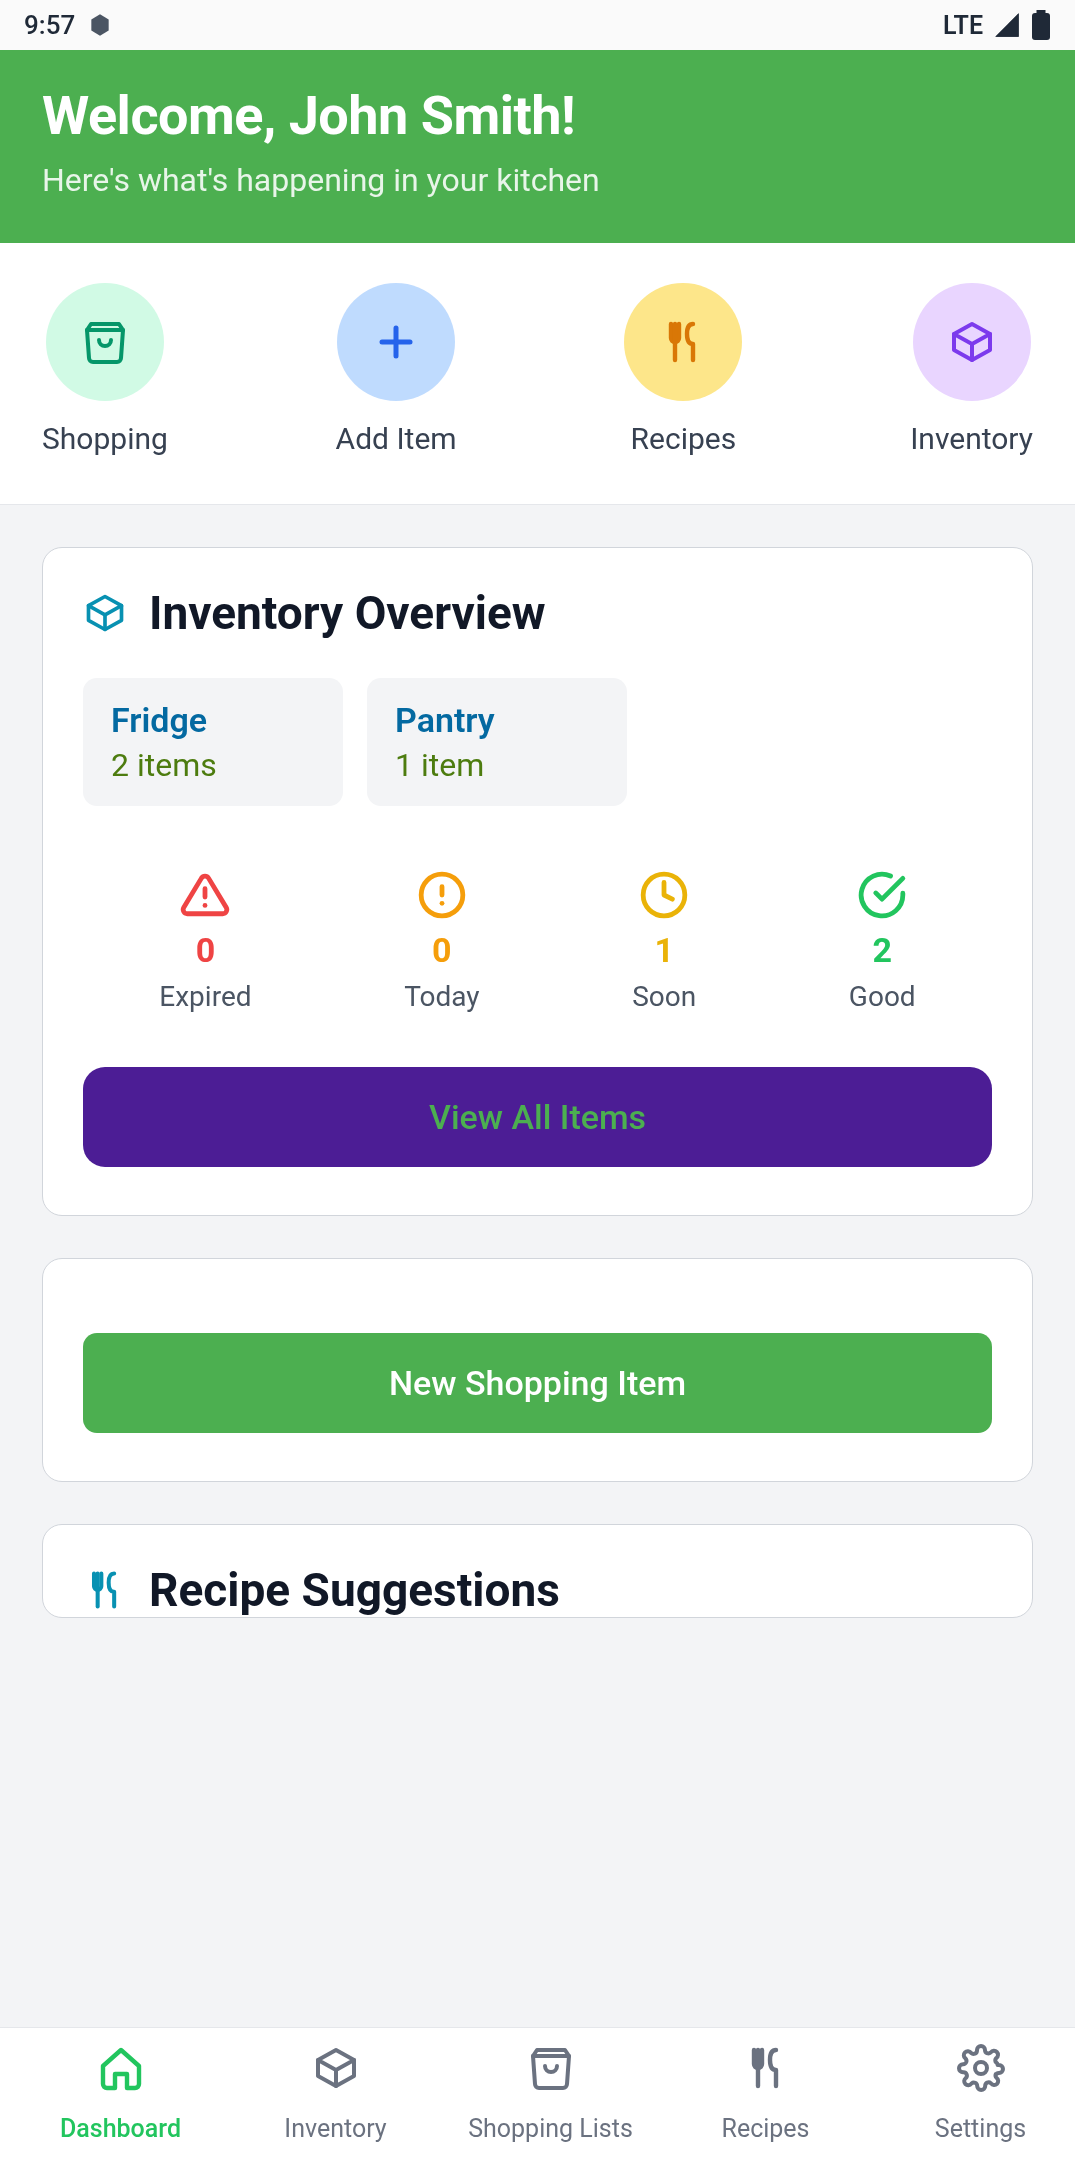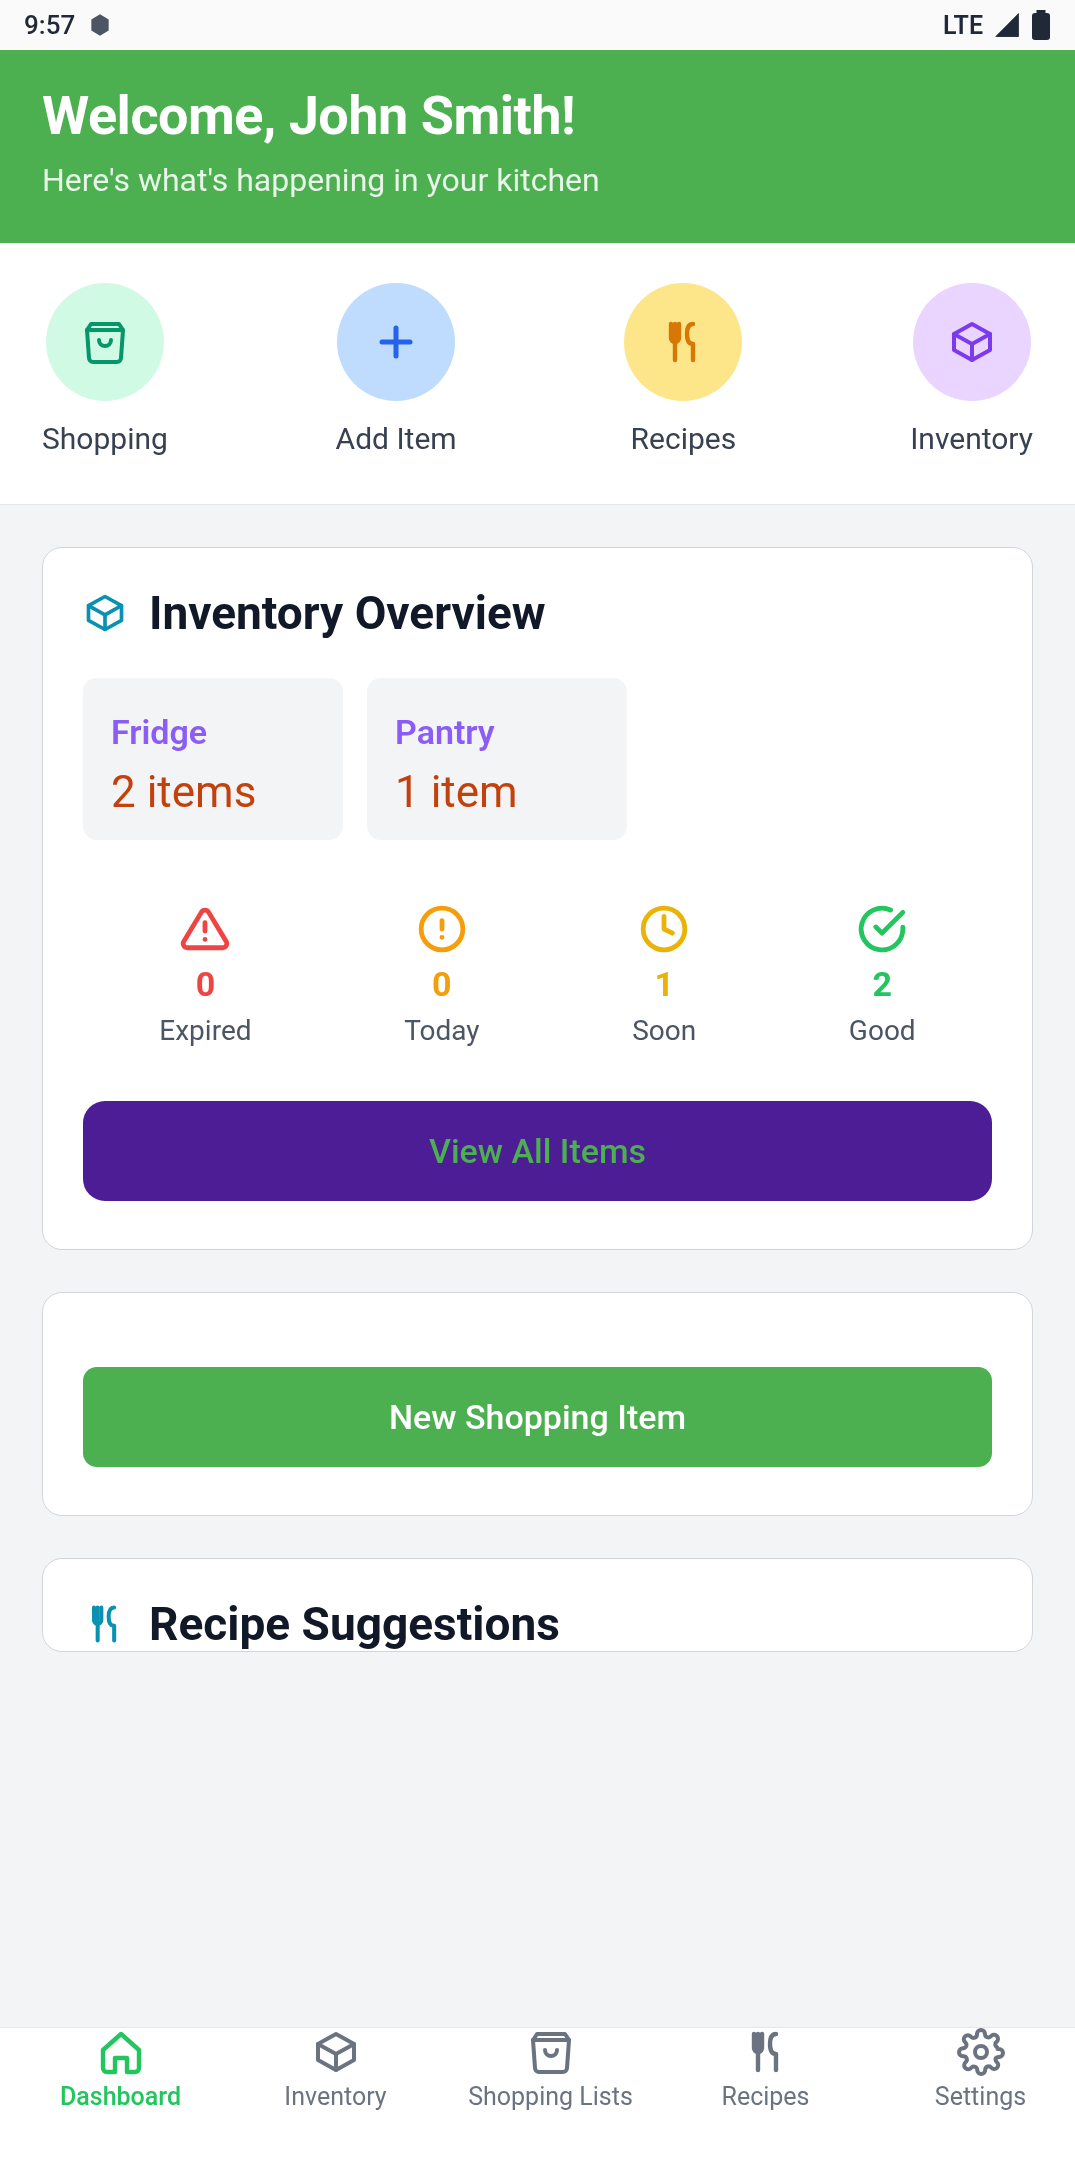--- a/index.html
+++ b/index.html
@@ -30,22 +30,22 @@
 
   .card { background: #fff; border: 1px solid #d1d5db; border-radius: 20px; padding: 38px 40px 48px; }
   .card .title-row { display: flex; align-items: center; gap: 22px; }
   .card .title-row.justify { justify-content: space-between; }
   .card .title-row h2 { font-size: 46px; font-weight: 700; color: #111827; }
   .view-all-link { font-size: 30px; color: #4caf50; font-weight: 500; }
 
   
   .loc-row { display: flex; gap: 24px; margin-top: 38px; }
   .loc-pill { background: #f3f4f6; border-radius: 14px; padding: 22px 28px; min-width: 260px; }
-  .loc-pill .name  { font-size: 34px; font-weight: 600; color: #8b5cf6; margin-top: 12px; }
-  .loc-pill .count { font-size: 44px; color: #c2410c; margin-top: 14px; }
+  .loc-pill .name  { font-size: 34px; font-weight: 600; color: #0369a1; }
+  .loc-pill .count { font-size: 32px; color: #4d7c0f; margin-top: 6px; }
 
   .status-row { display: flex; justify-content: space-around; margin-top: 64px; }
   .stat { display: flex; flex-direction: column; align-items: center; gap: 10px; }
   .stat .num   { font-size: 34px; font-weight: 700; }
   .stat .label { font-size: 28px; color: #4b5563; }
   .stat.red    .num { color: #ef4444; }
   .stat.orange .num { color: #f59e0b; }
   .stat.yellow .num { color: #eab308; }
   .stat.green  .num { color: #22c55e; }
 
@@ -55,21 +55,21 @@
 
   
   .list-row { display: flex; align-items: center; gap: 28px; margin-top: 36px; padding-bottom: 36px; border-bottom: 1px solid #e5e7eb; }
   .list-row .mini-circle { width: 92px; height: 92px; border-radius: 50%; background: #d1fae5; display: flex; align-items: center; justify-content: center; }
   .list-row .texts { flex: 1; }
   .list-row .name { font-size: 32px; font-weight: 500; color: #111827; }
   .list-row .sub  { font-size: 26px; color: #6b7280; margin-top: 4px; }
 
   
   .bottom-nav { position: absolute; left: 0; right: 0; bottom: 0; height: 132px; background: #fff; border-top: 1px solid #e5e7eb; display: flex; }
-  .tab { flex: 1; display: flex; flex-direction: column; align-items: center; justify-content: flex-start; gap: 6px; padding-left: 26px; }
+  .tab { flex: 1; display: flex; flex-direction: column; align-items: center; justify-content: center; gap: 22px; padding-left: 26px; }
   .tab .label { font-size: 25px; color: #6b7280; }
   .tab.active .label { color: #22c55e; font-weight: 500; }
 
   svg { display: block; }
 </style>
 </head>
 <body>
 
 <div class="status-bar">
   <div class="status-left">

